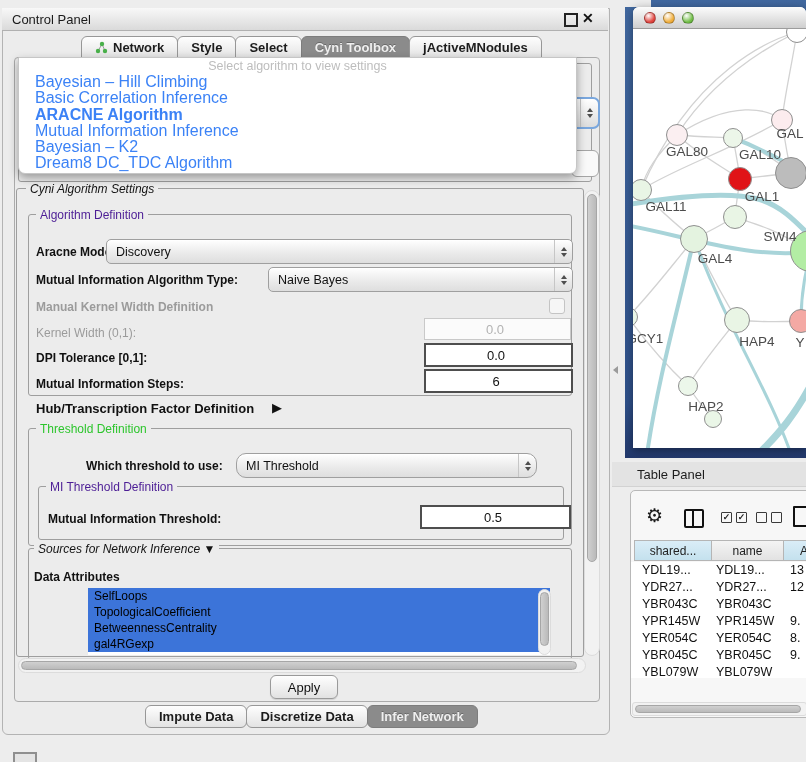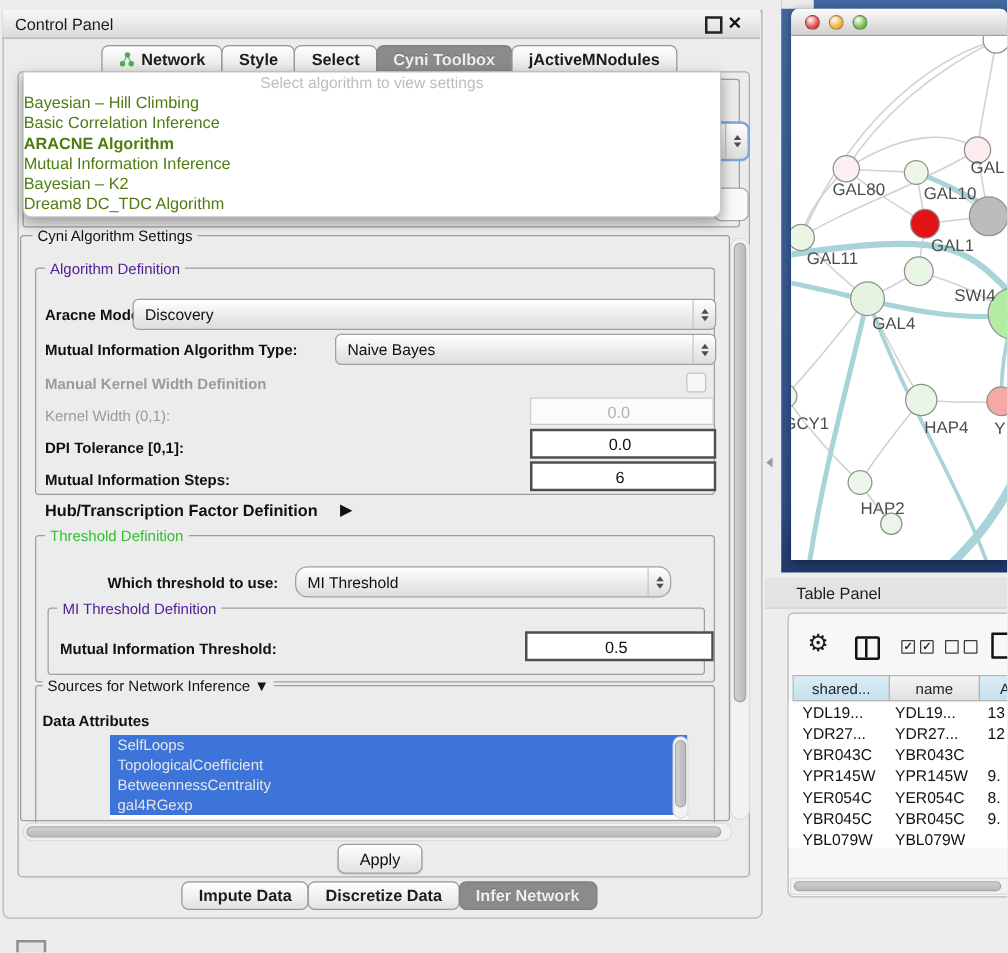--- a/index.html
+++ b/index.html
@@ -17,46 +17,46 @@
   .tab{height:21px;display:flex;align-items:center;gap:5px;padding:0 13px;border:1px solid #979797;margin-left:-1px;background:linear-gradient(#fefefe,#e3e3e3);font-size:13px;font-weight:700;color:#1c1c1c;border-radius:6px 6px 0 0;}
   .tab.selected{background:#8b8b8b;color:#efefef;border-color:#7d7d7d;text-shadow:0 -1px 0 rgba(0,0,0,.25);}
   .top-tabs{left:82px;top:36px;}
   .bottom-tabs{left:146px;top:705px;}
   .bottom-tabs .tab{border-radius:6px;}
   
   .content-frame{left:14px;top:57px;width:584px;height:643px;border:1px solid #ababab;border-radius:4px;background:#ececec;}
   
   .groupbox{border:1px solid #9e9e9e;border-radius:3px;}
   .grouptitle{position:absolute;background:#ececec;padding:0 4px;font-size:12px;white-space:nowrap;z-index:3;}
-  .t-black{color:#141414;}
+  .t-black{color:#141414;font-style:italic;}
   .t-blue{color:#4c1d95;}
   .t-green{color:#2cc52c;}
   
   .popup{left:18px;top:57px;width:557px;height:115px;background:#ffffff;border:1px solid #c6c6c6;border-radius:1px 1px 7px 7px;box-shadow:0 4px 10px rgba(0,0,0,.35);z-index:20;overflow:hidden;}
   .popup-prompt{height:16px;line-height:16px;text-align:center;color:#bdbdbd;font-size:12.5px;}
-  .popup-item{height:16.3px;line-height:16.3px;padding-left:0;font-size:13px;color:#4d7c0f;white-space:nowrap;}
+  .popup-item{height:16.3px;line-height:16.3px;padding-left:16px;font-size:16px;color:#3b82f6;white-space:nowrap;}
   .popup-item.bold{font-weight:700;}
   
   .frag-combo{left:570px;top:97px;width:26px;height:28px;border:2px solid #79a7de;border-radius:7px;background:linear-gradient(#fff,#dcdcdc);z-index:10;}
   .frag-field{left:571px;top:150px;width:26px;height:25px;border:1px solid #a5a5a5;border-radius:6px;background:#f9f9f9;z-index:10;}
   
   .blabel{font-size:12px;font-weight:700;color:#111;white-space:nowrap;}
   .glabel{font-size:12px;color:#9b9b9b;white-space:nowrap;}
   .glabel.b{font-weight:700;}
   .combo{position:absolute;border:1px solid #9f9f9f;border-radius:5px;background:linear-gradient(#ffffff,#ebebeb 55%,#dedede);box-shadow:inset 0 1px 0 #fff;display:flex;align-items:center;font-size:12.5px;color:#111;padding-left:9px;}
   .stepper{position:absolute;right:0;top:0;bottom:0;width:17px;border-left:1px solid #c6c6c6;display:flex;flex-direction:column;align-items:center;justify-content:center;gap:2px;}
   .tri-up{width:0;height:0;border-left:3.5px solid transparent;border-right:3.5px solid transparent;border-bottom:4.5px solid #4e4e4e;}
   .tri-dn{width:0;height:0;border-left:3.5px solid transparent;border-right:3.5px solid transparent;border-top:4.5px solid #4e4e4e;}
   .field{position:absolute;border:2px solid #4e4e4e;background:#fff;font-size:13px;color:#111;display:flex;align-items:center;justify-content:center;padding-right:5px;}
   .field.disabled{border:1px solid #c9c9c9;background:#fbfbfb;color:#b3b3b3;}
   .checkbox{left:549px;top:298px;width:14px;height:14px;border:1px solid #c4c4c4;border-radius:3px;background:#f6f6f6;}
   .disclosure{font-size:11px;color:#111;}
   
   .attrlist{left:88px;top:588px;width:462px;height:67px;background:#fff;overflow:hidden;}
-  .attr-item{height:16px;line-height:16px;background:#3c74d9;color:#e5e5e5;font-size:12px;padding-left:6px;white-space:nowrap;}
+  .attr-item{height:16px;line-height:16px;background:#3c74d9;color:#000000;font-size:12px;padding-left:6px;white-space:nowrap;}
   
   .sb-track{background:#f2f2f2;border:1px solid #dcdcdc;border-radius:8px;}
   .sb-thumb{position:absolute;background:linear-gradient(90deg,#d0d0d0,#bababa);border:1px solid #a6a6a6;border-radius:6px;}
   .sb-thumb.h{background:linear-gradient(#d0d0d0,#bababa);}
   
   .apply-btn{left:270px;top:675px;width:66px;height:22px;border:1px solid #9a9a9a;border-radius:6px;background:linear-gradient(#fefefe,#e2e2e2);display:flex;align-items:center;justify-content:center;font-size:13px;color:#111;box-shadow:0 1px 1px rgba(0,0,0,.12);}
   .mini-dock{left:13px;top:752px;width:20px;height:14px;border:2px solid #8f8f8f;background:#e4e4e4;}
   
   .blue-frame{left:625px;top:0;width:181px;height:458px;background:linear-gradient(#41689f,#2e4f88 88%,#22386b);}
   .gray-corner{left:625px;top:0;width:26px;height:7px;background:#ececec;}

